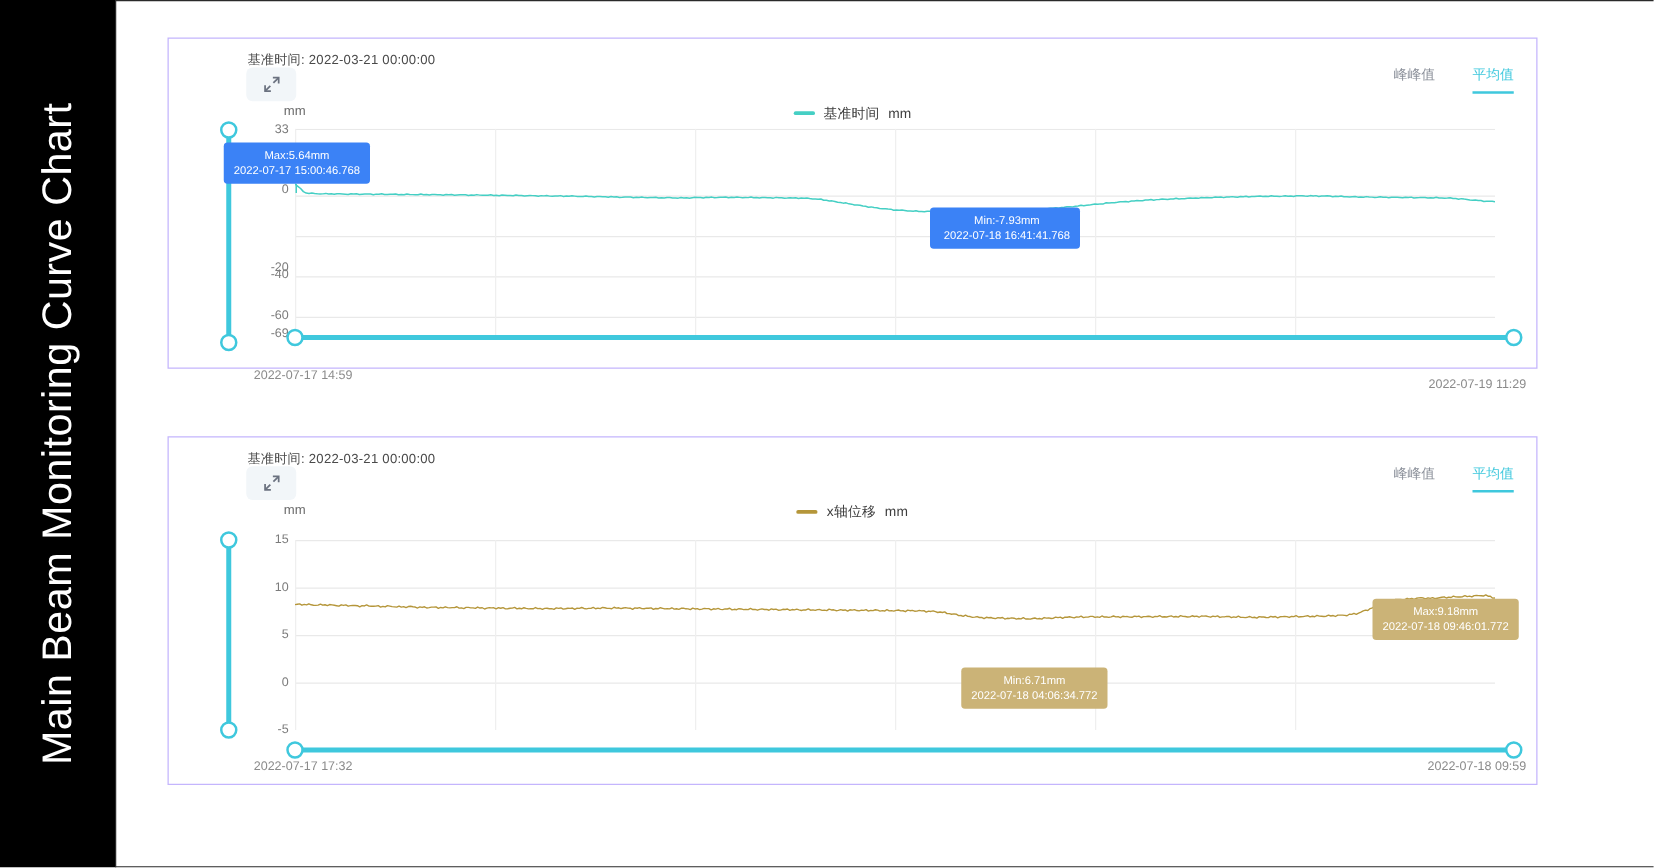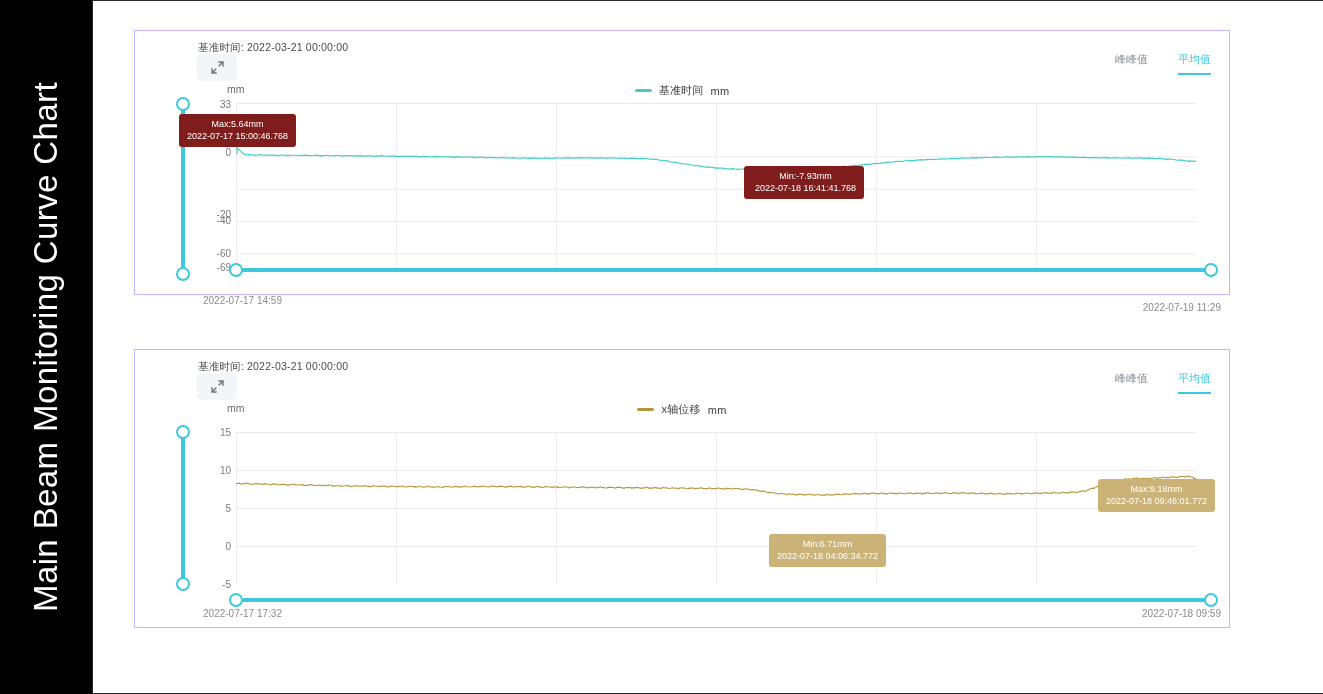--- a/index.html
+++ b/index.html
@@ -187,21 +187,21 @@
     position: absolute;
     padding: 4px 8px 5px 8px;
     border-radius: 3px;
     color: #ffffff;
     font-size: 9px;
     line-height: 12px;
     text-align: center;
     white-space: nowrap;
     font-family: "Liberation Sans", "DejaVu Sans", sans-serif;
   }
-  .mk.cy { background: #7f1d1d; }
+  .mk.cy { background: #3b82f6; }
   .mk.gd { background: #cbb377; margin-top: 36px; }
   .mk .l1 { display: block; }
   .mk .l2 { display: block; }
 </style>
 </head>
 <body>
 
 <div class="page">
 
   <div class="title-rail">

